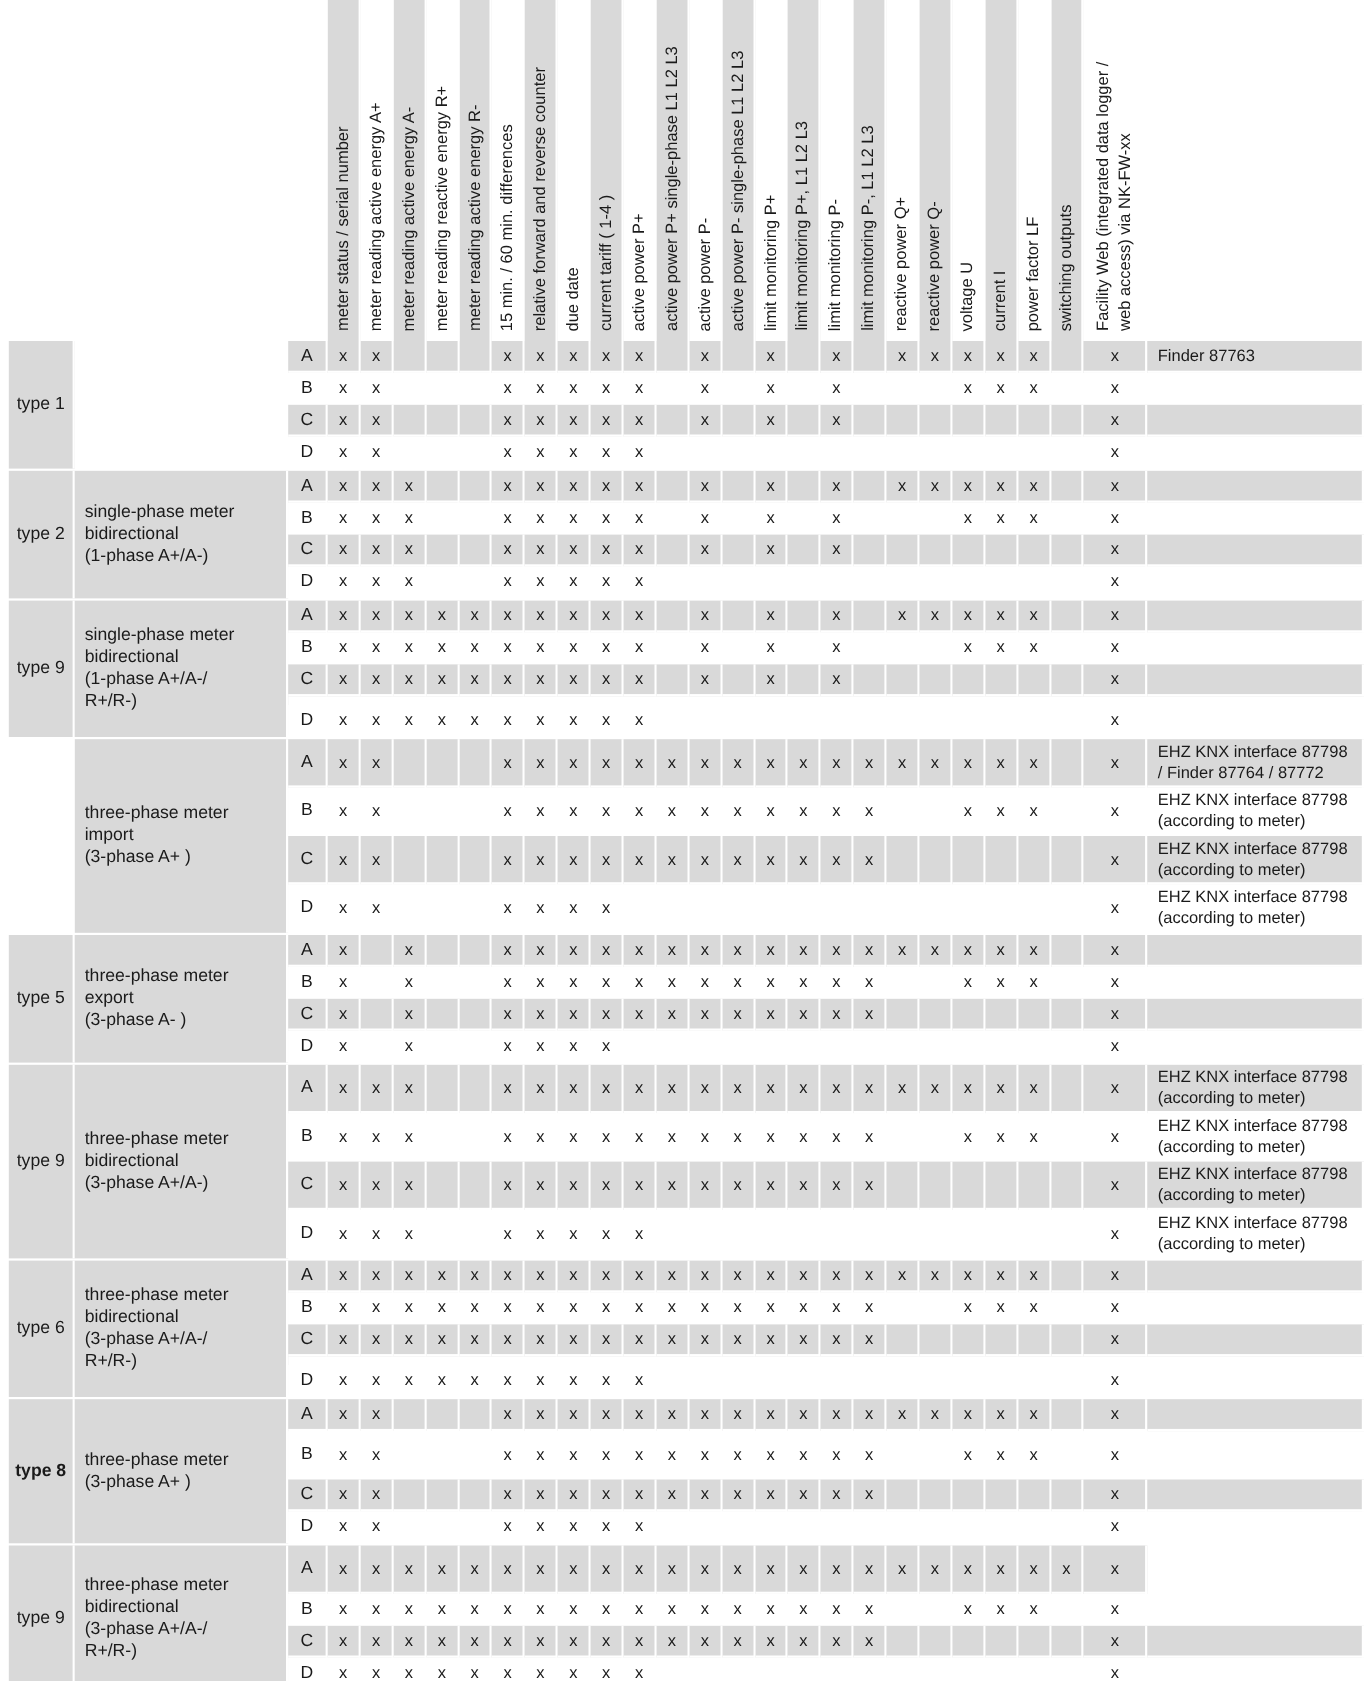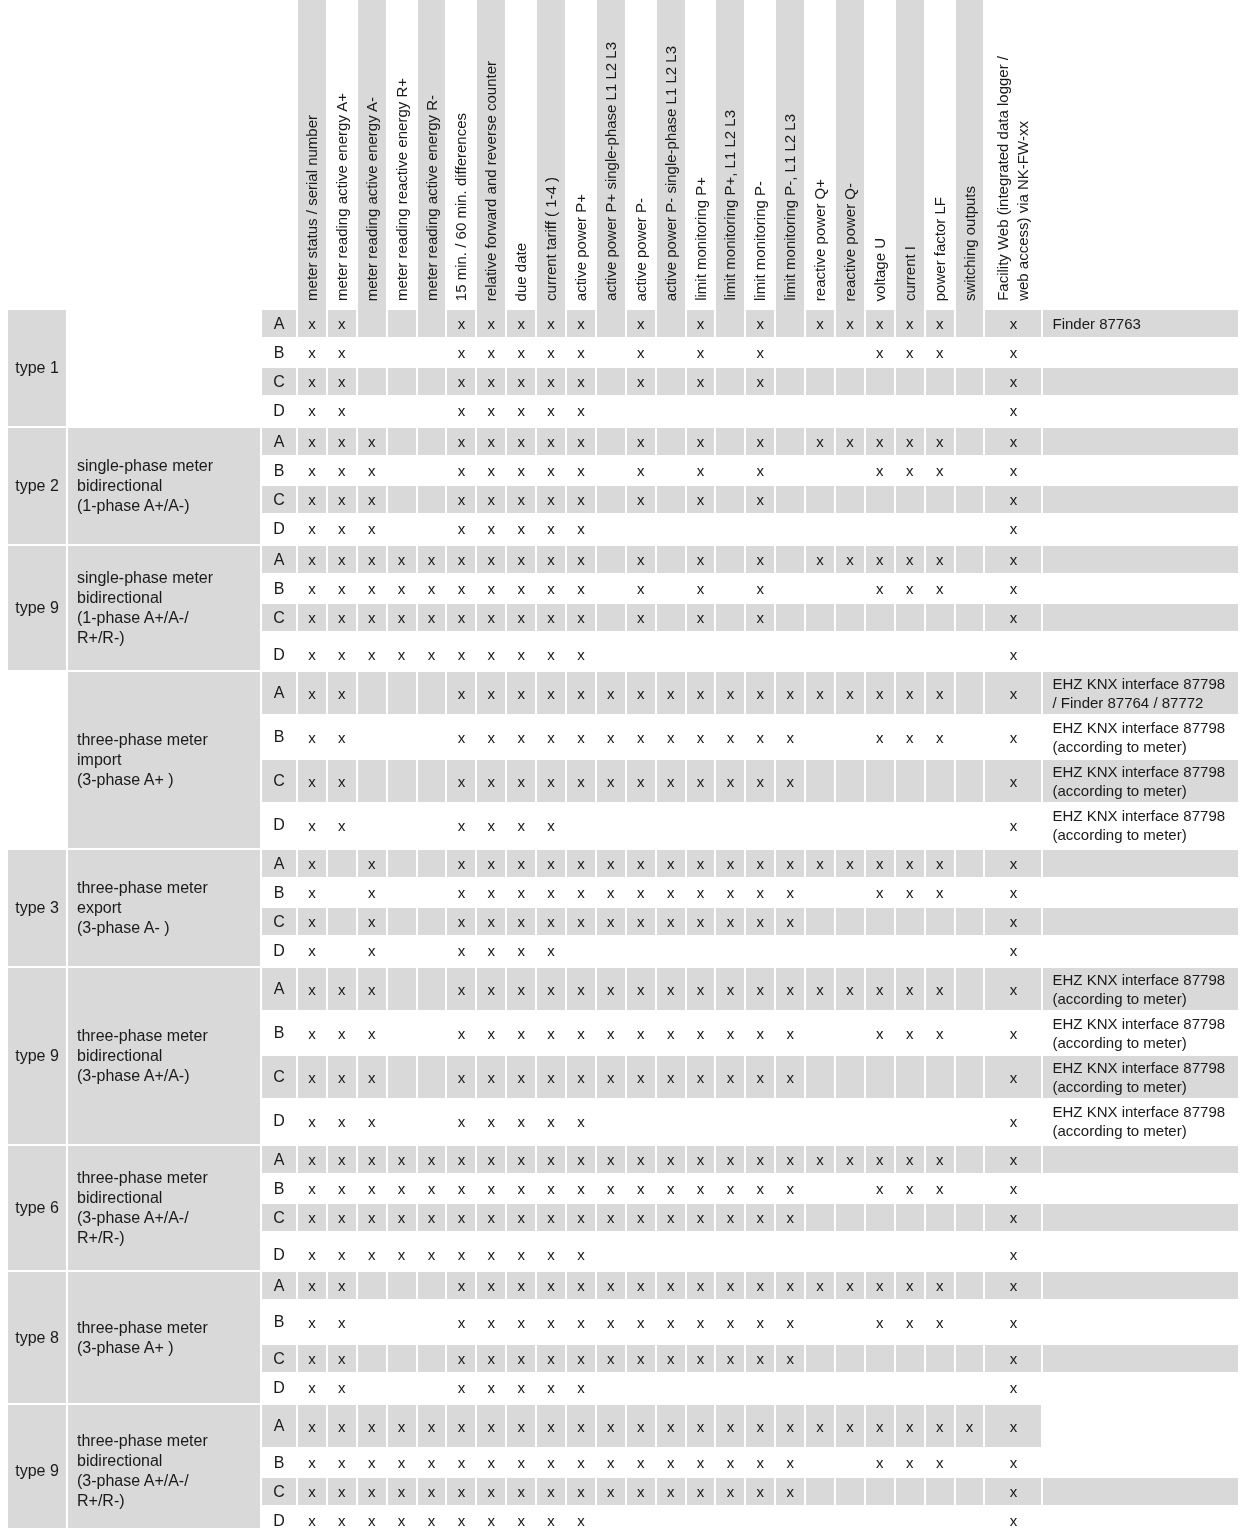--- a/index.html
+++ b/index.html
@@ -994,21 +994,21 @@
         <div class="cell white" style="grid-area: 4 / 24;"></div>
         <div class="cell white" style="grid-area: 4 / 25;"></div>
         <div class="cell white" style="grid-area: 4 / 26;"></div>
         <div class="cell white" style="grid-area: 4 / 27;">
           <div class="mark">x</div>
         </div>
         <div class="cell product-cell white" style="grid-area: 4 / 28;">EHZ KNX interface 87798
 (according to meter)</div>
       </div>
       <div class="grid block" style="grid-template-rows: 29px 29px 29px 29px;">
-        <div class="type-cell" style="grid-area: 1 / 1 / span 4;">type 3</div>
+        <div class="type-cell" style="grid-area: 1 / 1 / span 4;">type 5</div>
         <div class="desc-cell" style="grid-area: 1 / 2 / span 4;">three-phase meter
 export
 (3-phase A- )</div>
         <div class="cell letter-cell grey" style="grid-area: 1 / 3;">A</div>
         <div class="cell grey" style="grid-area: 1 / 4;">
           <div class="mark">x</div>
         </div>
         <div class="cell grey" style="grid-area: 1 / 5;"></div>
         <div class="cell grey" style="grid-area: 1 / 6;">
           <div class="mark">x</div>
@@ -1725,21 +1725,21 @@
         <div class="cell white" style="grid-area: 5 / 23;"></div>
         <div class="cell white" style="grid-area: 5 / 24;"></div>
         <div class="cell white" style="grid-area: 5 / 25;"></div>
         <div class="cell white" style="grid-area: 5 / 26;"></div>
         <div class="cell white" style="grid-area: 5 / 27;">
           <div class="mark">x</div>
         </div>
         <div class="cell product-cell white" style="grid-area: 5 / 28;"></div>
       </div>
       <div class="grid block" style="grid-template-rows: 29px 44px 29px 29px;">
-        <div class="type-cell" style="grid-area: 1 / 1 / span 4;">type 8</div>
+        <div class="type-cell" style="grid-area: 1 / 1 / span 4; font-weight: bold;">type 8</div>
         <div class="desc-cell" style="grid-area: 1 / 2 / span 4;">three-phase meter
 (3-phase A+ )</div>
         <div class="cell letter-cell grey" style="grid-area: 1 / 3;">A</div>
         <div class="cell grey" style="grid-area: 1 / 4;">
           <div class="mark">x</div>
         </div>
         <div class="cell grey" style="grid-area: 1 / 5;">
           <div class="mark">x</div>
         </div>
         <div class="cell grey" style="grid-area: 1 / 6;"></div>

